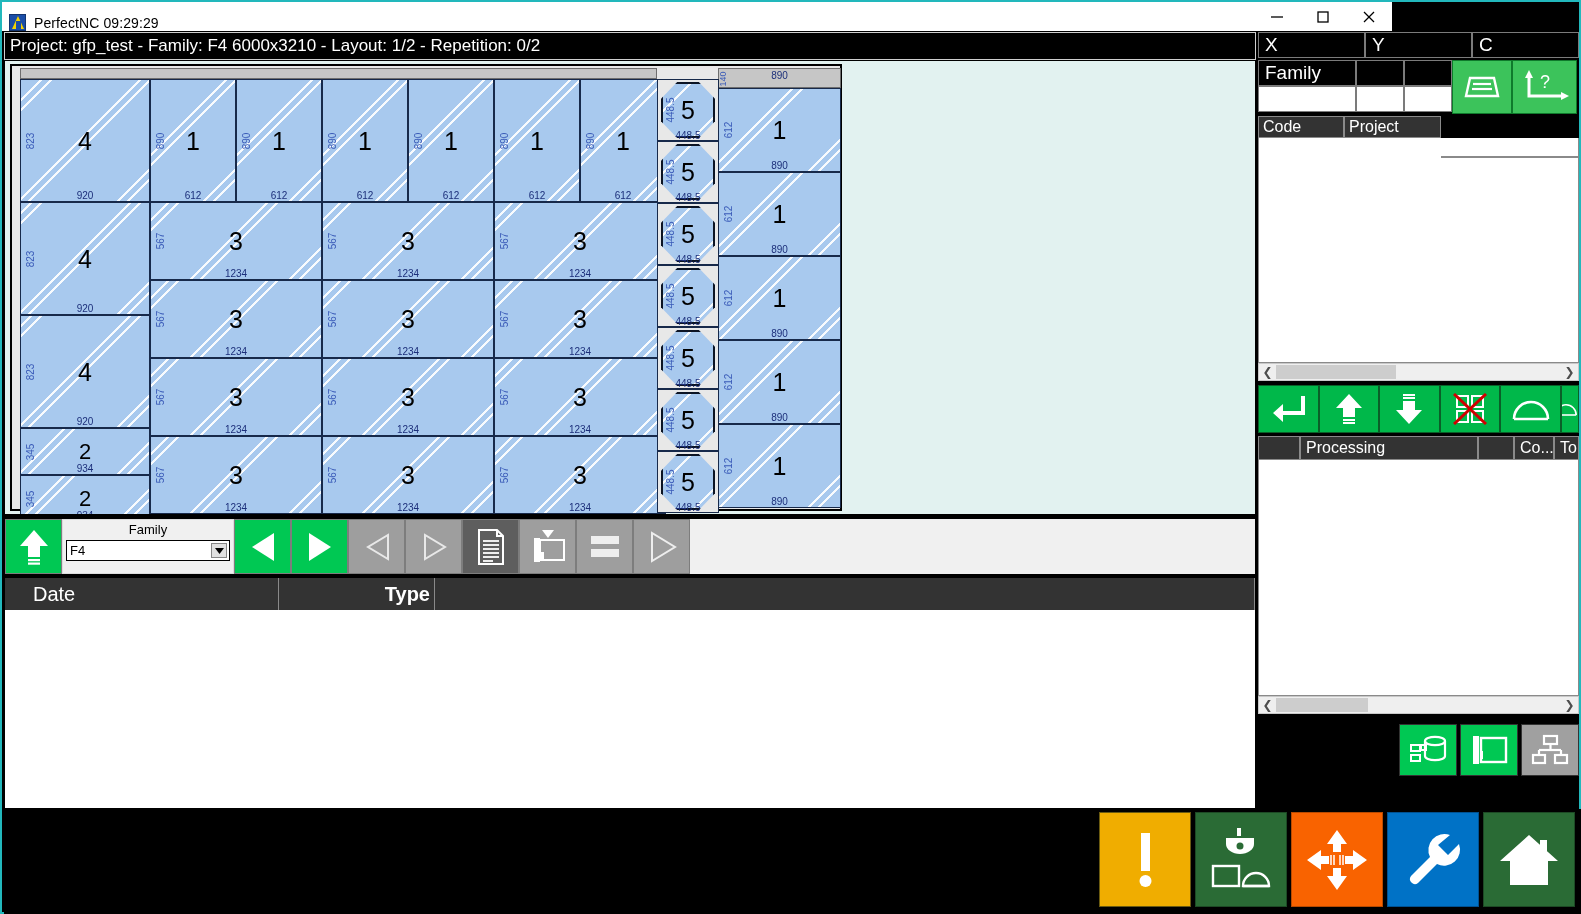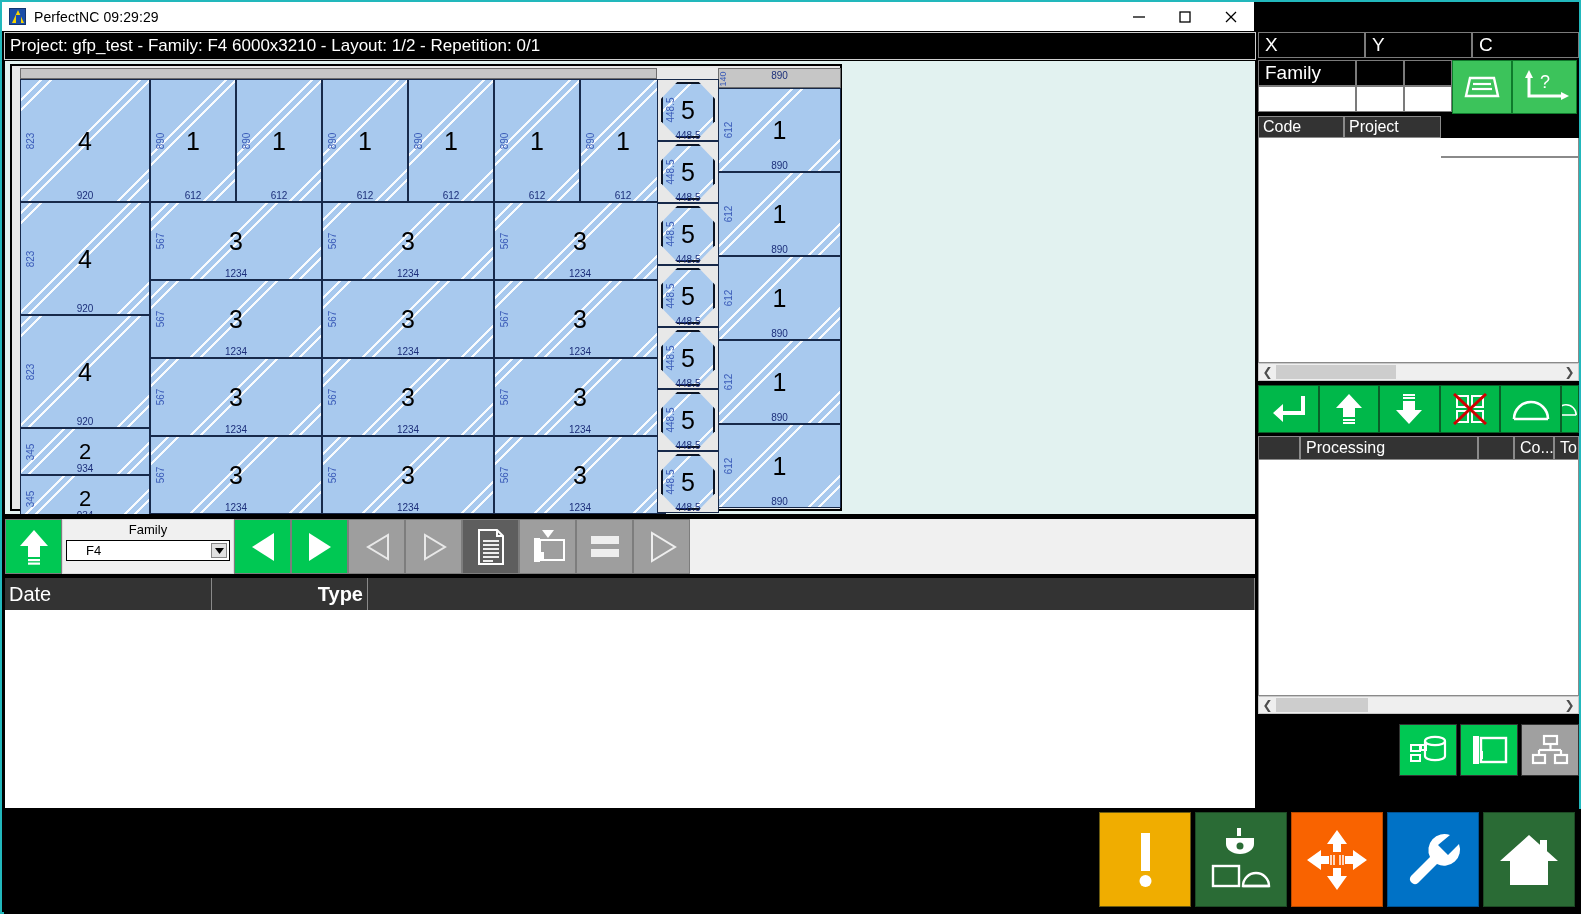--- a/index.html
+++ b/index.html
@@ -14,23 +14,23 @@
 
   
   #app {
     position:absolute; left:0; top:0; width:1581px; height:914px;
     border:2px solid #22b8bc;
     background:#000;
   }
 
   
   #titlebar {
-    position:absolute; left:0; top:0; width:1252px; height:29px;
+    position:absolute; left:0; top:0; width:1390px; height:29px;
     background:#ffffff;
-    display:flex; align-items:center;
+    display:flex; align-items:flex-end;
   }
   #app-icon {
     width:17px; height:17px; margin-left:7px; margin-right:8px;
     background:#1b4ea8; position:relative; flex:0 0 auto;
     border:1px solid #13356f;
   }
   #app-icon::before{
     content:""; position:absolute; left:2px; top:1px;
     width:0;height:0;border-left:6px solid transparent;border-right:6px solid transparent;
     border-bottom:13px solid #f5d400;
@@ -169,21 +169,21 @@
     width:172px; flex:0 0 auto; background:#f0f0f0;
     display:flex; flex-direction:column; align-items:center;
     padding-top:2px;
     border:1px solid #dcdcdc;
   }
   #family-group .lbl{ font-size:13px; color:#000; }
   #family-select{
     width:164px; height:21px; margin-top:3px;
     background:#fff; border:1px solid #000;
     display:flex; align-items:center;
-    font-size:13px; padding-left:19px; position:relative;
+    font-size:13px; padding-left:3px; position:relative;
   }
   #family-select .arrow{
     position:absolute; right:2px; top:2px; width:16px; height:15px;
     background:#e0e0e0; border:1px solid #868686;
     display:flex; align-items:center; justify-content:center;
   }
   #tb-spacer{ flex:1 1 auto; background:#f0f0f0; }
 
   
   #lower-table{
@@ -294,21 +294,21 @@
       </div>
       <div class="wc">
         <svg width="14" height="14">
             <line x1="2" y1="2" x2="12" y2="12" stroke="#000" stroke-width="1.3"></line>
             <line x1="12" y1="2" x2="2" y2="12" stroke="#000" stroke-width="1.3"></line>
           </svg>
       </div>
     </div>
   </div>
 
-  <div id="banner">Project: gfp_test - Family: F4 6000x3210 - Layout: 1/2 - Repetition: 0/1</div>
+  <div id="banner">Project: gfp_test - Family: F4 6000x3210 - Layout: 1/2 - Repetition: 0/2</div>
 
   <div id="canvas-wrap">
     <div id="sheet">
 
       <div class="trim" style="left:8px;top:2px;width:637px;height:11px;"></div>
       <div class="trim" style="left:706px;top:2px;width:123px;height:20px;">
         <div class="dw">890</div>
         <div class="dh" style="left:-4px;top:10px;">140</div>
       </div>
       <div id="cells-host">
@@ -612,21 +612,21 @@
     <div class="tb-btn gray">
       <svg width="34" height="36">
           <polygon points="7,4 7,32 30,18" fill="none" stroke="#eee" stroke-width="2"></polygon>
         </svg>
     </div>
     <div id="tb-spacer"></div>
   </div>
 
   <div id="lower-table">
     <div class="hdr-row">
-      <div class="hdr-cell" style="width:207px;">Date</div>
+      <div class="hdr-cell" style="width:250px;margin-left:24px;">Date</div>
       <div class="hdr-cell right" style="width:156px;">Type</div>
       <div class="hdr-cell" style="flex:1 1 auto;"></div>
     </div>
     <div style="height:198px;background:#fff;"></div>
   </div>
 
   <div id="rightpanel">
 
     <div id="xyc-row">
       <div class="xyc">X</div>

